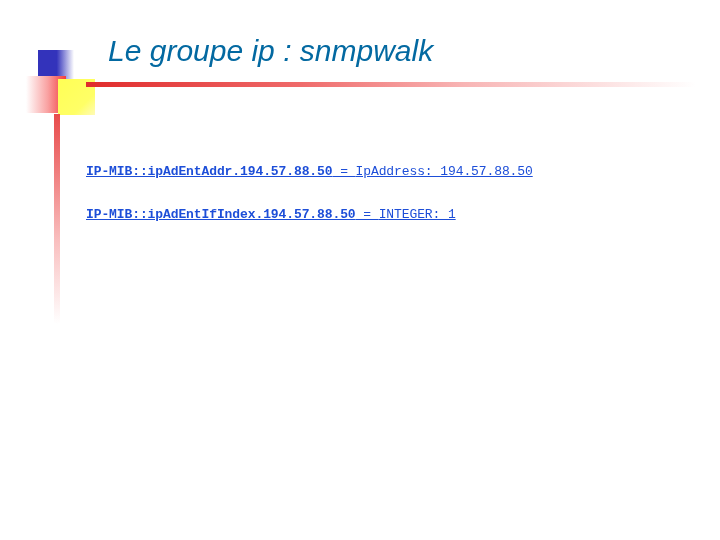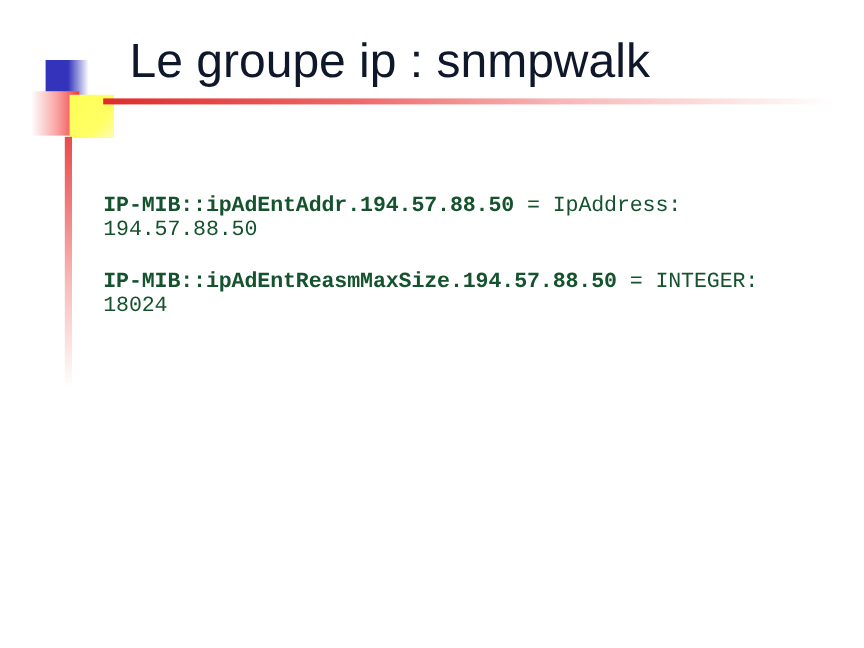--- a/index.html
+++ b/index.html
@@ -60,41 +60,43 @@
     width: 6px;
     height: 210px;
     background: linear-gradient(to bottom, #e84b4b 0%, #f07e7e 28%, #f9bebe 60%, #ffffff 100%);
   }
 
   
   .title {
     position: absolute;
     left: 108px;
     top: 32px;
-    font-size: 40px;
+    font-size: 30px;
     line-height: 38px;
-    color: #0f172a;
+    color: #0369a1;
     white-space: nowrap;
     font-weight: 400;
+    font-style: italic;
   }
 
   
   .body-area {
     position: absolute;
     left: 86px;
     top: 162px;
     width: 600px;
   }
   .entry {
     font-family: "Liberation Mono", "DejaVu Sans Mono", monospace;
-    font-size: 18px;
+    font-size: 13px;
     line-height: 20px;
-    color: #14532d;
+    color: #1d4ed8;
     margin-bottom: 23px;
     letter-spacing: -0.1px;
+    text-decoration: underline;
   }
   .entry:last-child {
     margin-bottom: 0;
   }
   .oid {
     font-weight: bold;
   }
   .val {
     font-weight: normal;
   }
@@ -111,22 +113,22 @@
   <div class="deco-vline"></div>
 
   <div class="title">Le groupe ip : snmpwalk</div>
 
   <div class="body-area">
 
     <div class="entry">
       <span class="oid">IP-MIB::ipAdEntAddr.194.57.88.50</span><span class="val"> = </span><span class="val">IpAddress: 194.57.88.50</span>
     </div>
 
+    <div class="entry">
+      <span class="oid">IP-MIB::ipAdEntIfIndex.194.57.88.50</span><span class="val"> = </span><span class="val">INTEGER: 1</span>
+    </div>
 
 
 
-    <div class="entry">
-      <span class="oid">IP-MIB::ipAdEntReasmMaxSize.194.57.88.50</span><span class="val"> = </span><span class="val">INTEGER: 18024</span>
-    </div>
 
   </div>
 
 </div>
 
 </body></html>

